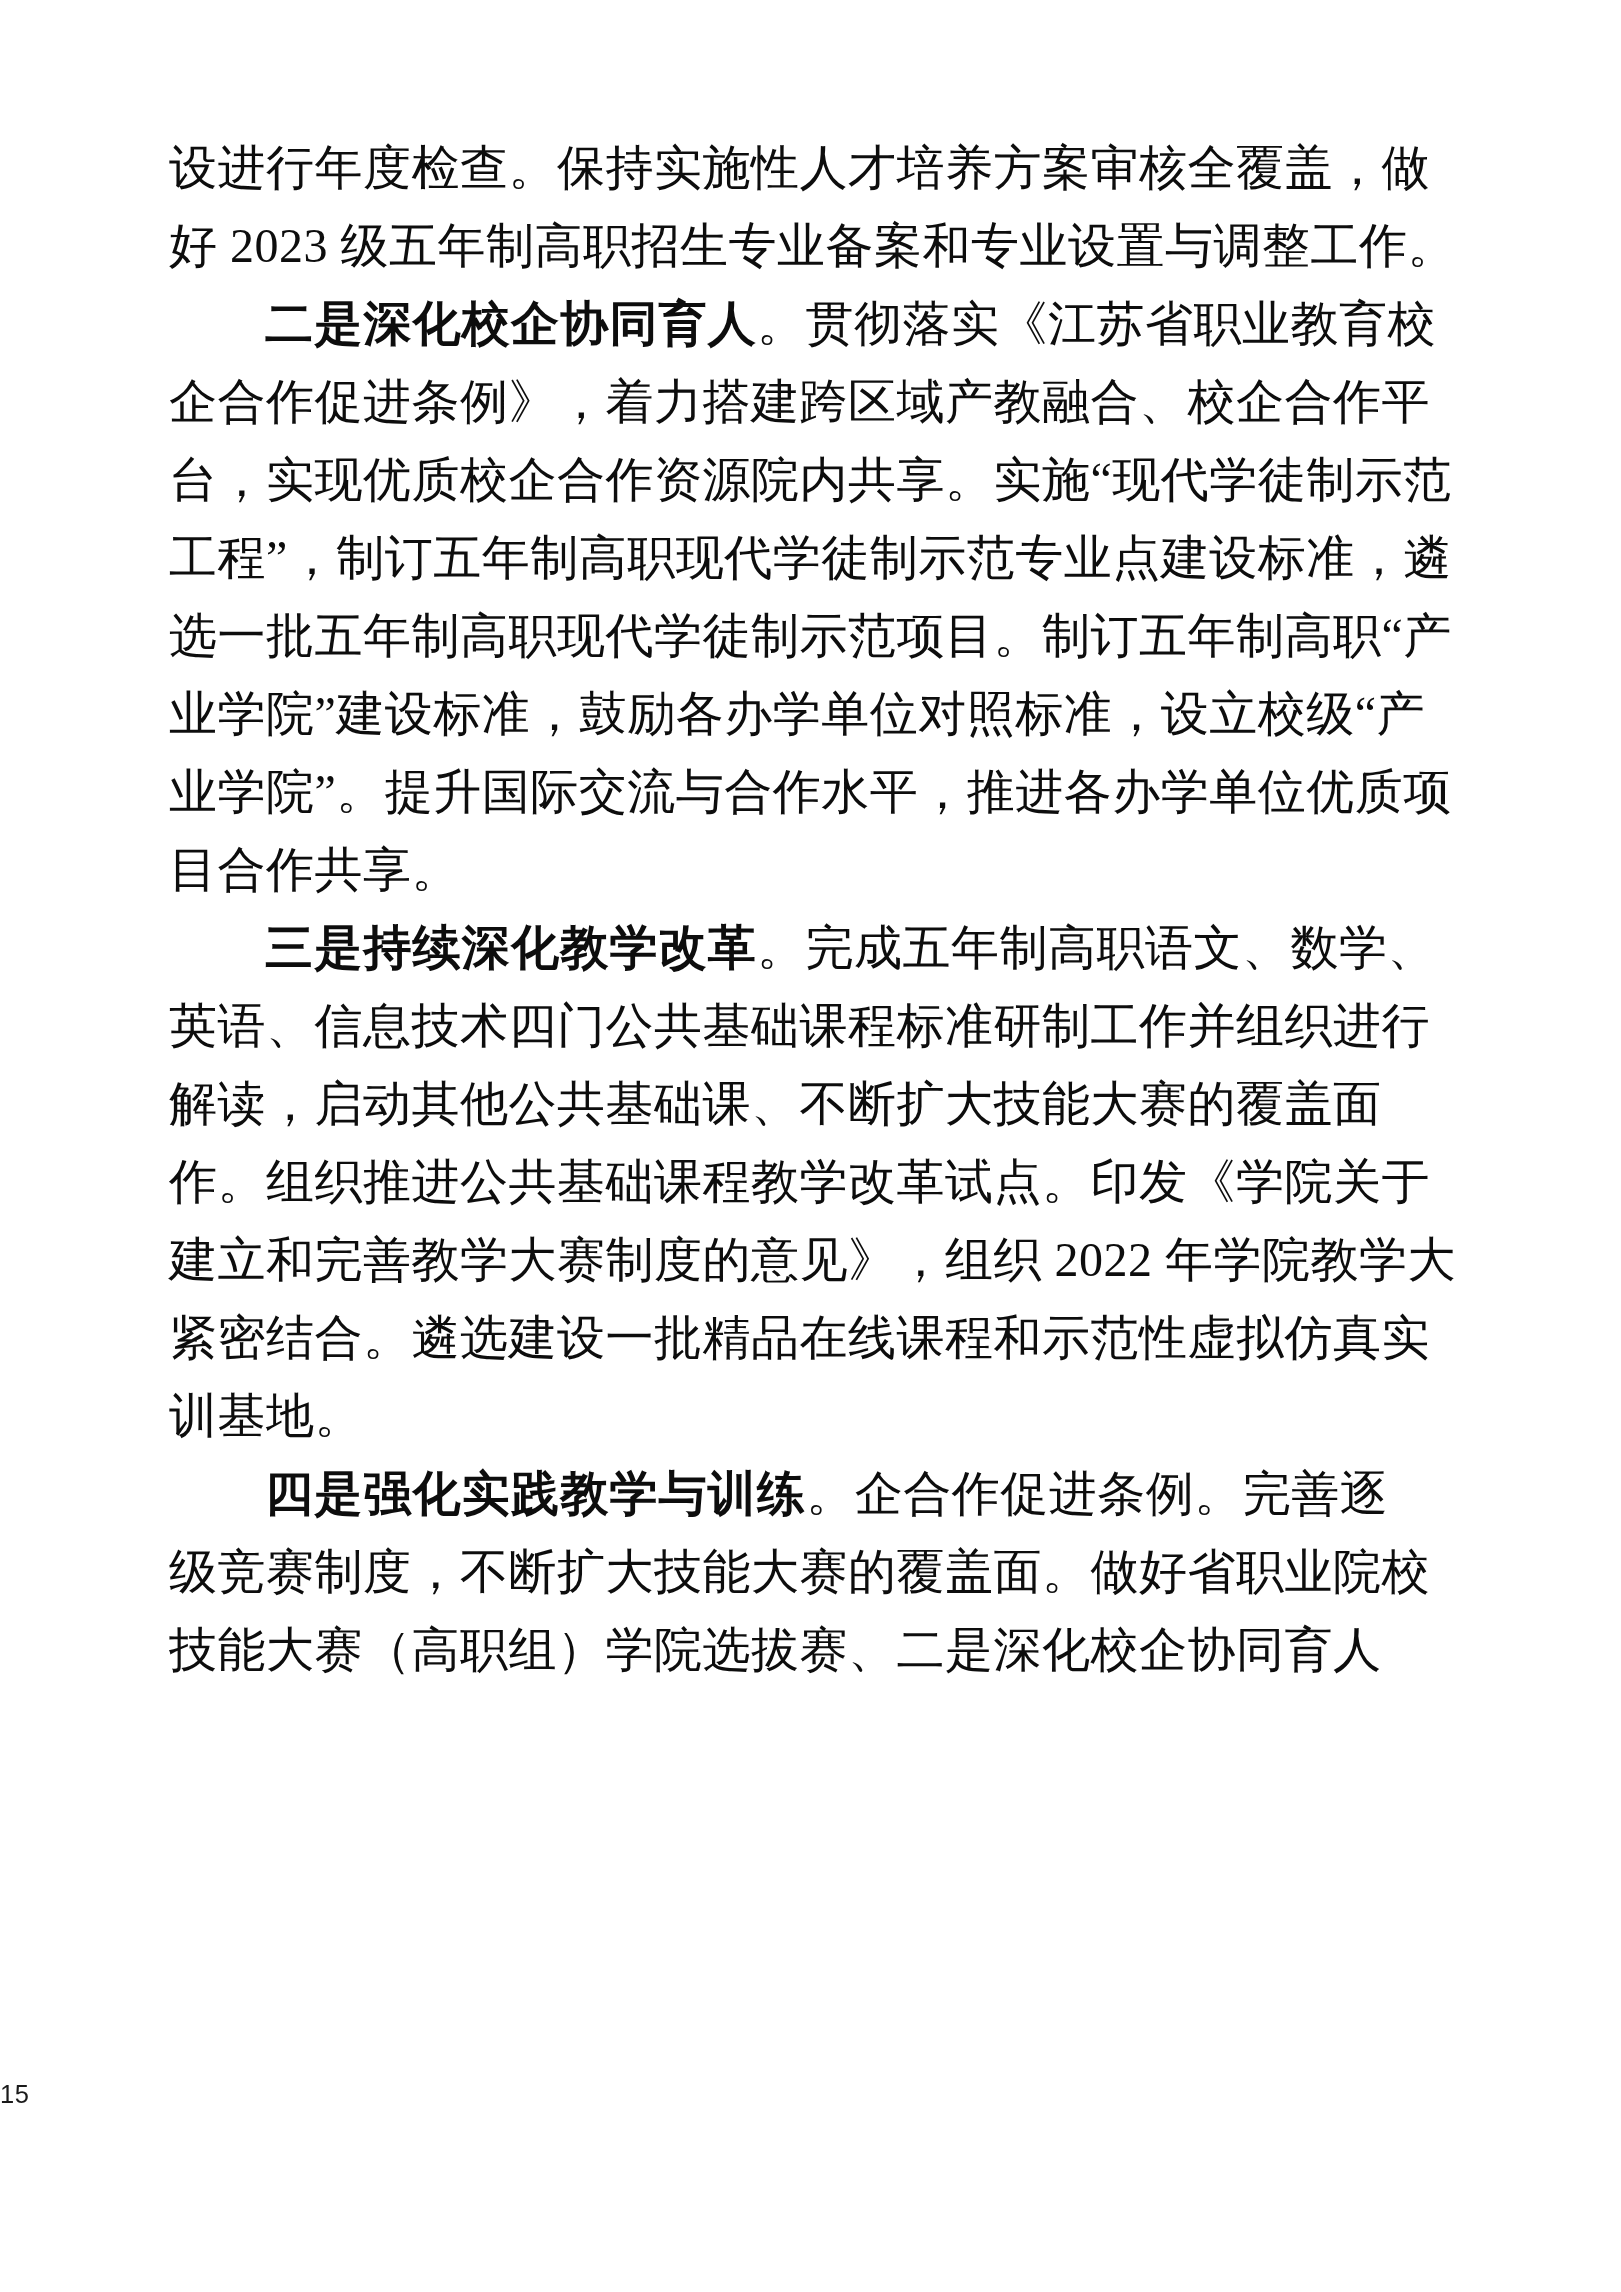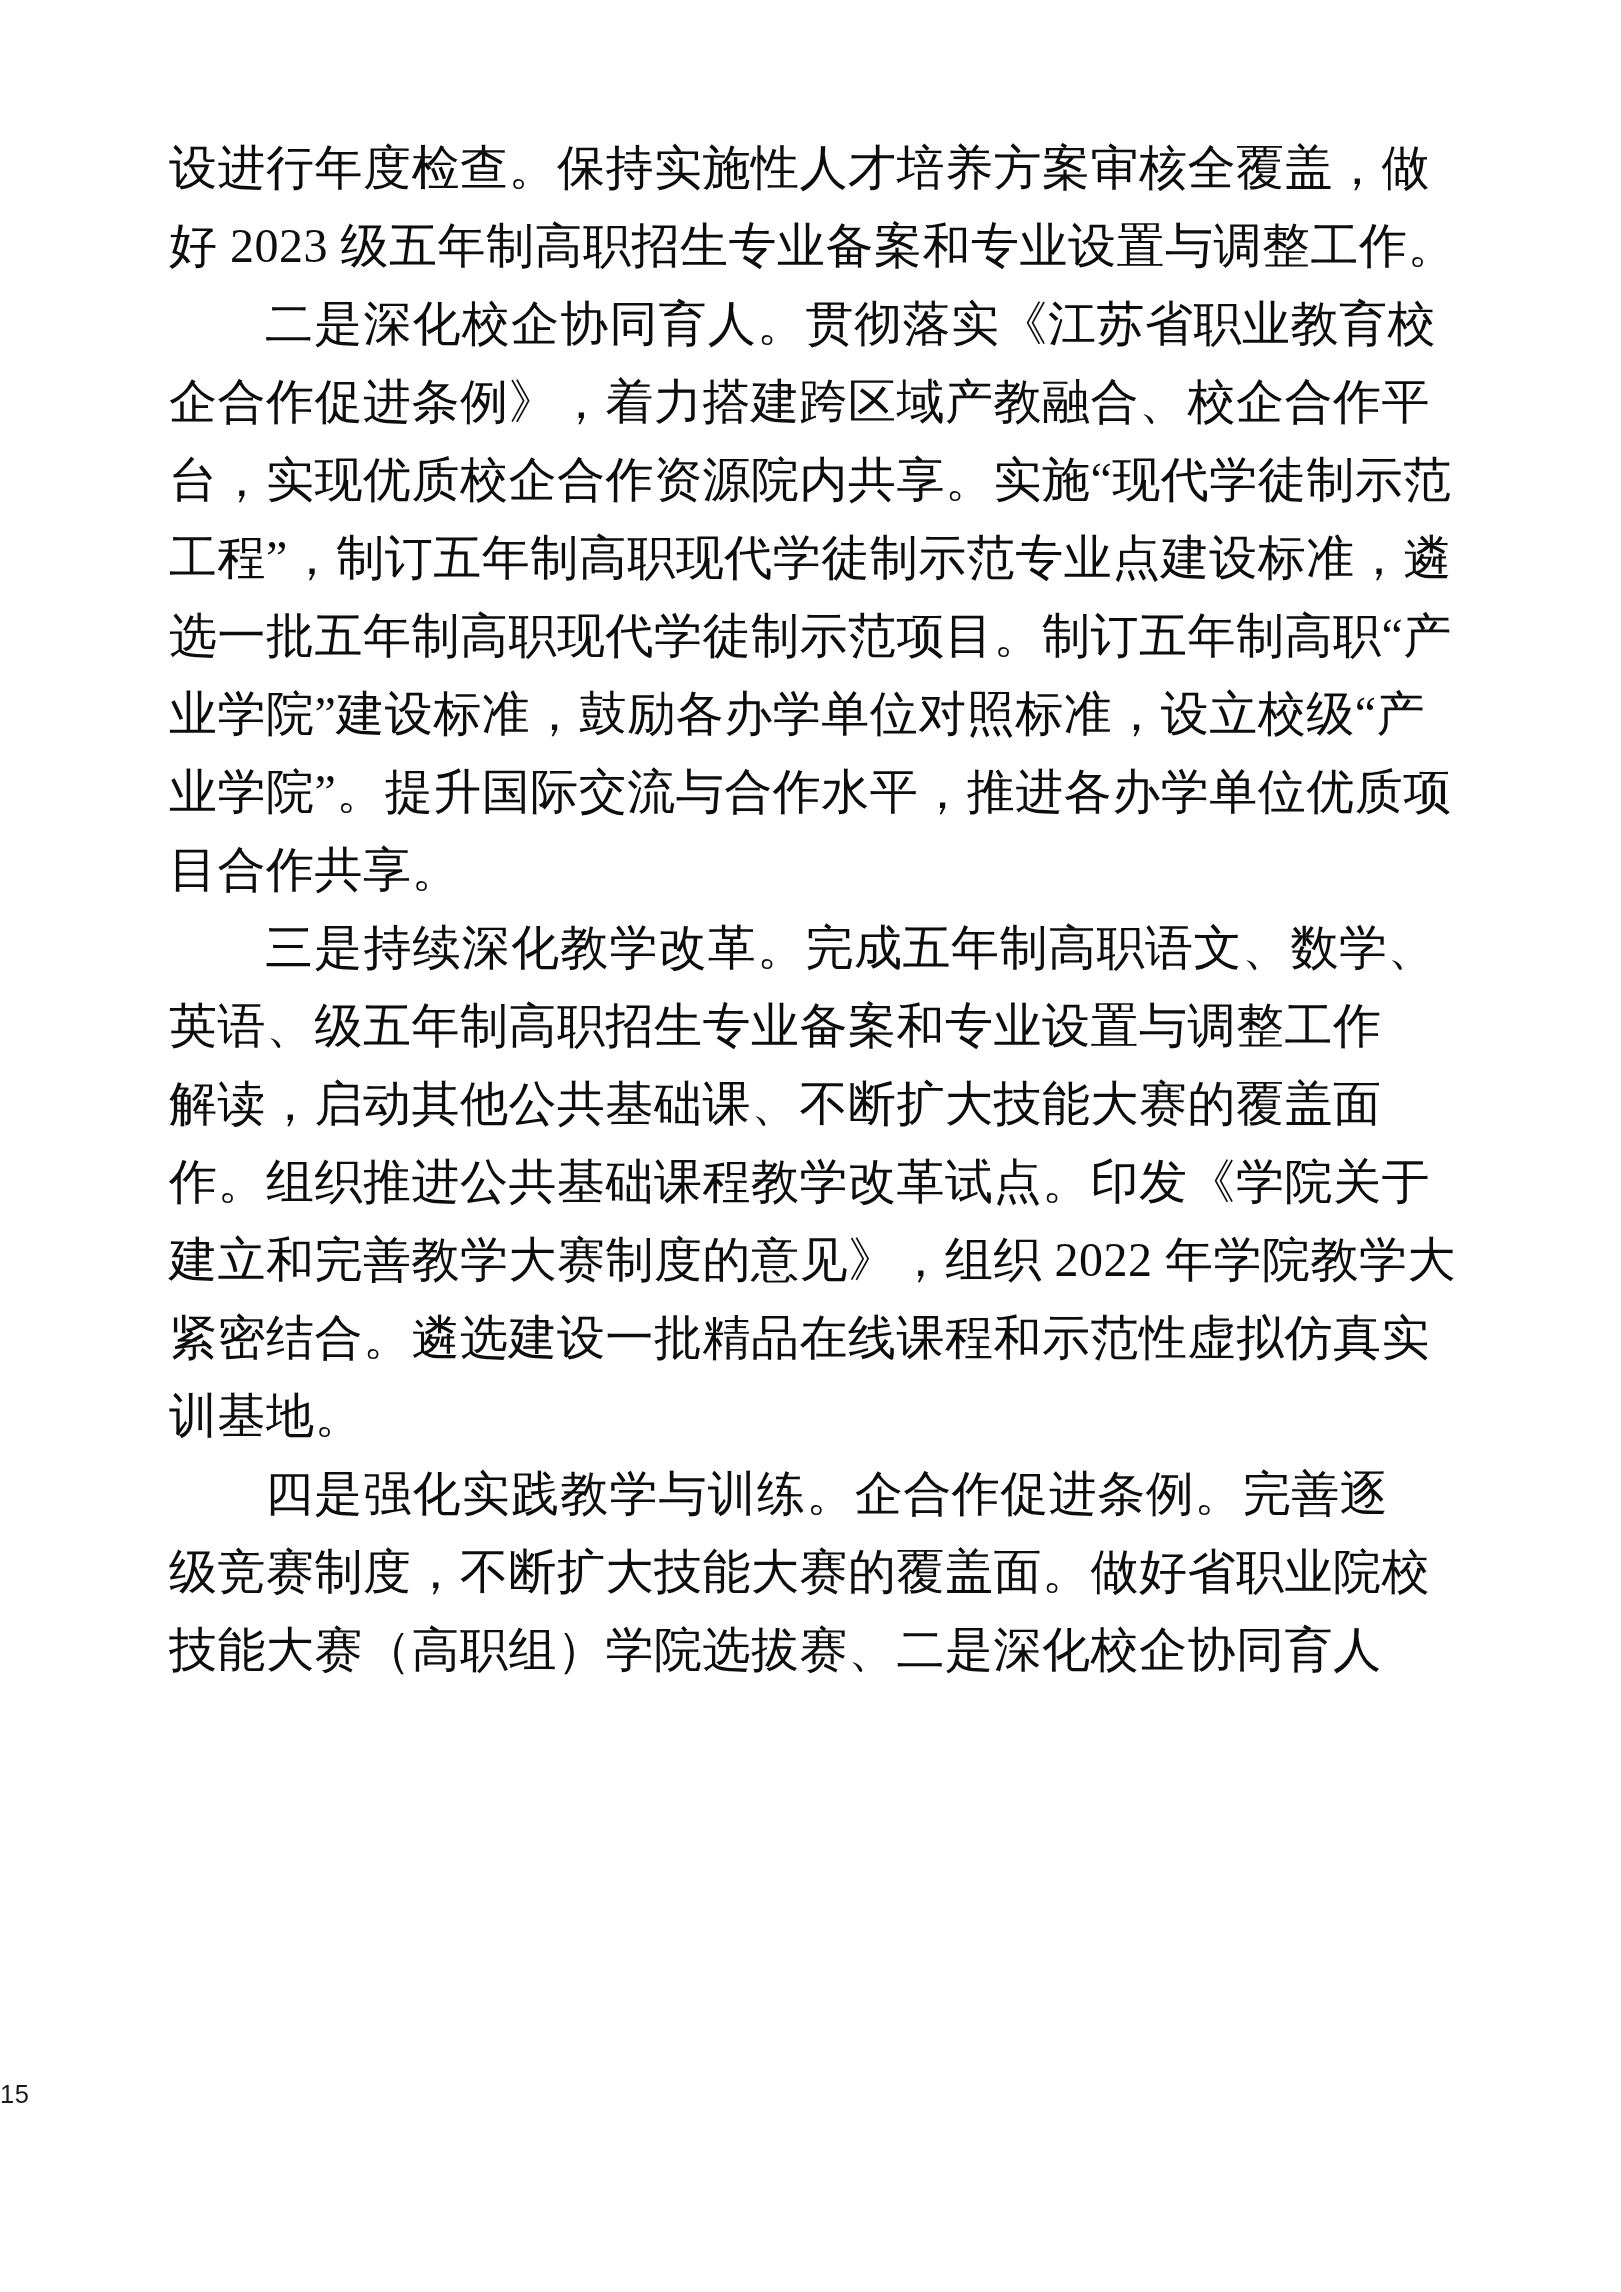--- a/index.html
+++ b/index.html
@@ -19,21 +19,21 @@
   }
 
   .page-body {
     position: absolute;
     left: 169px;
     top: 129px;
     width: 1294px;
   }
 
   .lead {
-    font-weight: normal;
+    font-weight: bold;
     letter-spacing: 1.2px;
     text-align: right;
   }
 
   
   .line {
     display: block;
     font-family: "Liberation Serif", "DejaVu Serif", serif;
     font-size: 48px;
     line-height: 78px;
@@ -79,21 +79,21 @@
         <div class="line"><span>好 2023 级五年制高职招生专业备案和专业设置与调整工作。</span></div>
         <div class="line" style="text-indent: 96px;"><span class="lead">二是深化校企协同育人</span><span>。贯彻落实《江苏省职业教育校</span></div>
         <div class="line justify"><span>企合作促进条例》，着力搭建跨区域产教融合、校企合作平</span></div>
         <div class="line"><span>台，实现优质校企合作资源院内共享。实施“现代学徒制示范</span></div>
         <div class="line"><span>工程”，制订五年制高职现代学徒制示范专业点建设标准，遴</span></div>
         <div class="line"><span>选一批五年制高职现代学徒制示范项目。制订五年制高职“产</span></div>
         <div class="line"><span>业学院”建设标准，鼓励各办学单位对照标准，设立校级“产</span></div>
         <div class="line"><span>业学院”。提升国际交流与合作水平，推进各办学单位优质项</span></div>
         <div class="line"><span>目合作共享。</span></div>
         <div class="line" style="text-indent: 96px;"><span class="lead">三是持续深化教学改革</span><span>。完成五年制高职语文、数学、</span></div>
-        <div class="line justify"><span>英语、级五年制高职招生专业备案和专业设置与调整工作</span></div>
+        <div class="line justify"><span>英语、信息技术四门公共基础课程标准研制工作并组织进行</span></div>
         <div class="line justify"><span>解读，启动其他公共基础课、不断扩大技能大赛的覆盖面</span></div>
         <div class="line justify"><span>作。组织推进公共基础课程教学改革试点。印发《学院关于</span></div>
         <div class="line"><span>建立和完善教学大赛制度的意见》，组织 2022 年学院教学大</span></div>
         <div class="line justify"><span>紧密结合。遴选建设一批精品在线课程和示范性虚拟仿真实</span></div>
         <div class="line"><span>训基地。</span></div>
         <div class="line" style="text-indent: 96px;"><span class="lead">四是强化实践教学与训练</span><span>。企合作促进条例。完善逐</span></div>
         <div class="line justify"><span>级竞赛制度，不断扩大技能大赛的覆盖面。做好省职业院校</span></div>
         <div class="line justify"><span>技能大赛（高职组）学院选拔赛、二是深化校企协同育人</span></div>
       </div>
   </div>

